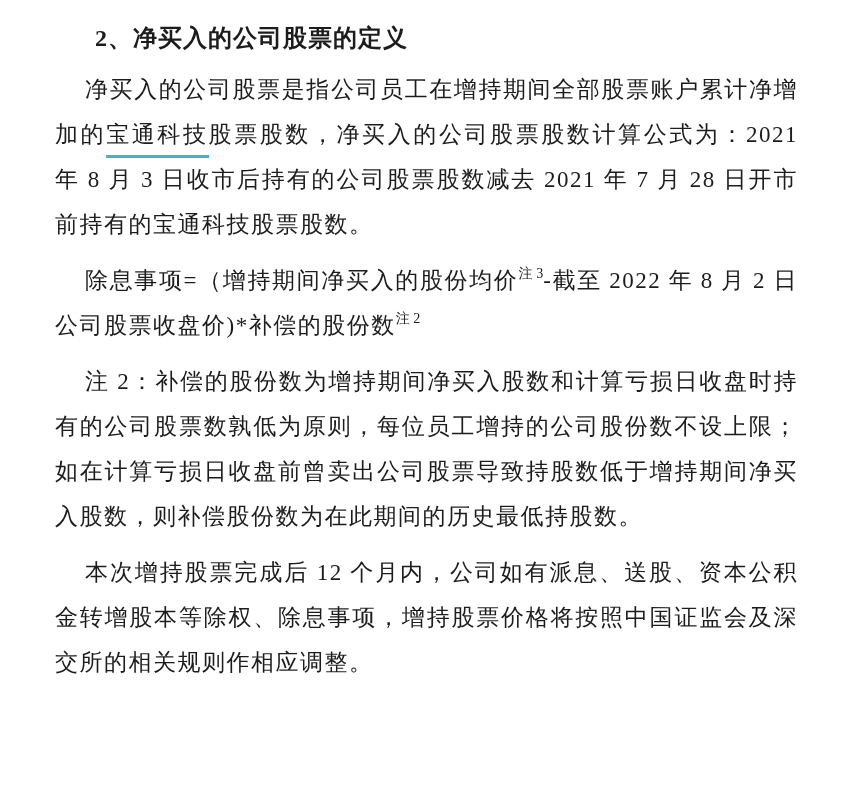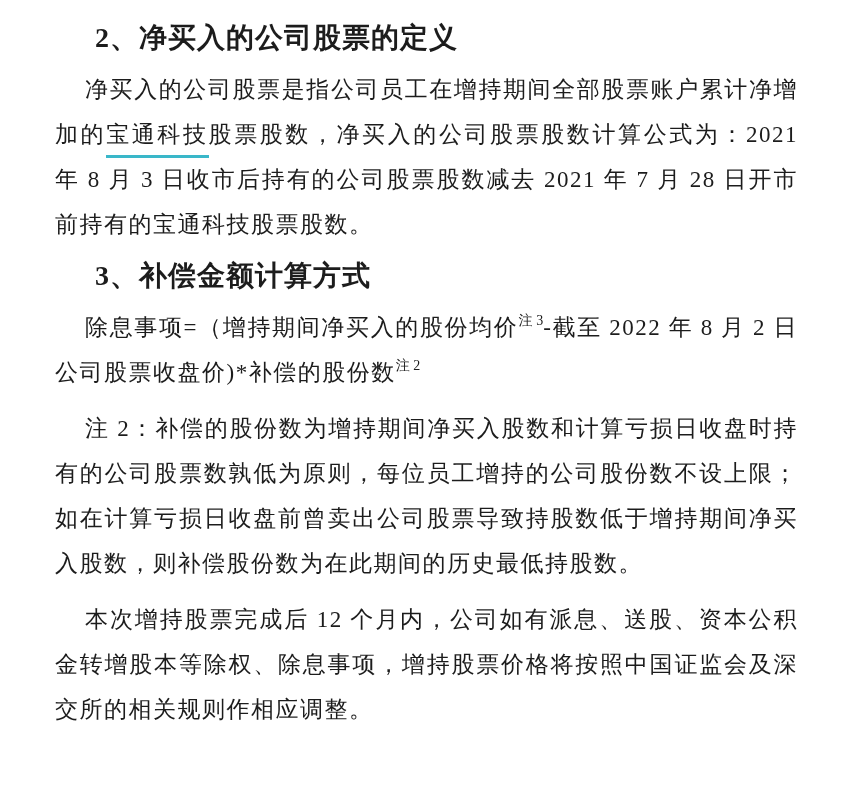--- a/index.html
+++ b/index.html
@@ -11,21 +11,21 @@
     width: 860px;
     height: 796px;
     overflow: hidden;
     font-family: "Liberation Serif", "DejaVu Serif", serif;
     color: #1c1c1c;
   }
   .doc {
     padding: 10px 62px 0 55px;
   }
   .heading {
-    font-size: 28px;
+    font-size: 24px;
     font-weight: bold;
     line-height: 36px;
     margin: 10px 0 10px 40px;
     letter-spacing: 1px;
   }
   .para {
     font-size: 23px;
     line-height: 45px;
     margin: 11px 0;
     text-indent: 30px;
@@ -46,21 +46,20 @@
 </style>
 </head>
 <body>
 
 <div class="doc">
 
   <div class="heading">2、净买入的公司股票的定义</div>
 
   <p class="para"><span>净买入的公司股票是指公司员工在增持期间全部股票账户累计净增加的</span><span class="entity-link">宝通科技</span><span>股票股数，净买入的公司股票股数计算公式为：2021 年 8 月 3 日收市后持有的公司股票股数减去 2021 年 7 月 28 日开市前持有的宝通科技股票股数。</span></p>
 
-  <div class="heading">3、补偿金额计算方式</div>
 
   <p class="para"><span>除息事项=（增持期间净买入的股份均价</span><span class="footnote-ref">注 3</span><span>-截至 2022 年 8 月 2 日公司股票收盘价)*补偿的股份数</span><span class="footnote-ref">注 2</span></p>
 
 
   <p class="para">注 2：补偿的股份数为增持期间净买入股数和计算亏损日收盘时持有的公司股票数孰低为原则，每位员工增持的公司股份数不设上限；如在计算亏损日收盘前曾卖出公司股票导致持股数低于增持期间净买入股数，则补偿股份数为在此期间的历史最低持股数。</p>
 
   <p class="para">本次增持股票完成后 12 个月内，公司如有派息、送股、资本公积金转增股本等除权、除息事项，增持股票价格将按照中国证监会及深交所的相关规则作相应调整。</p>
 
 </div>
 

